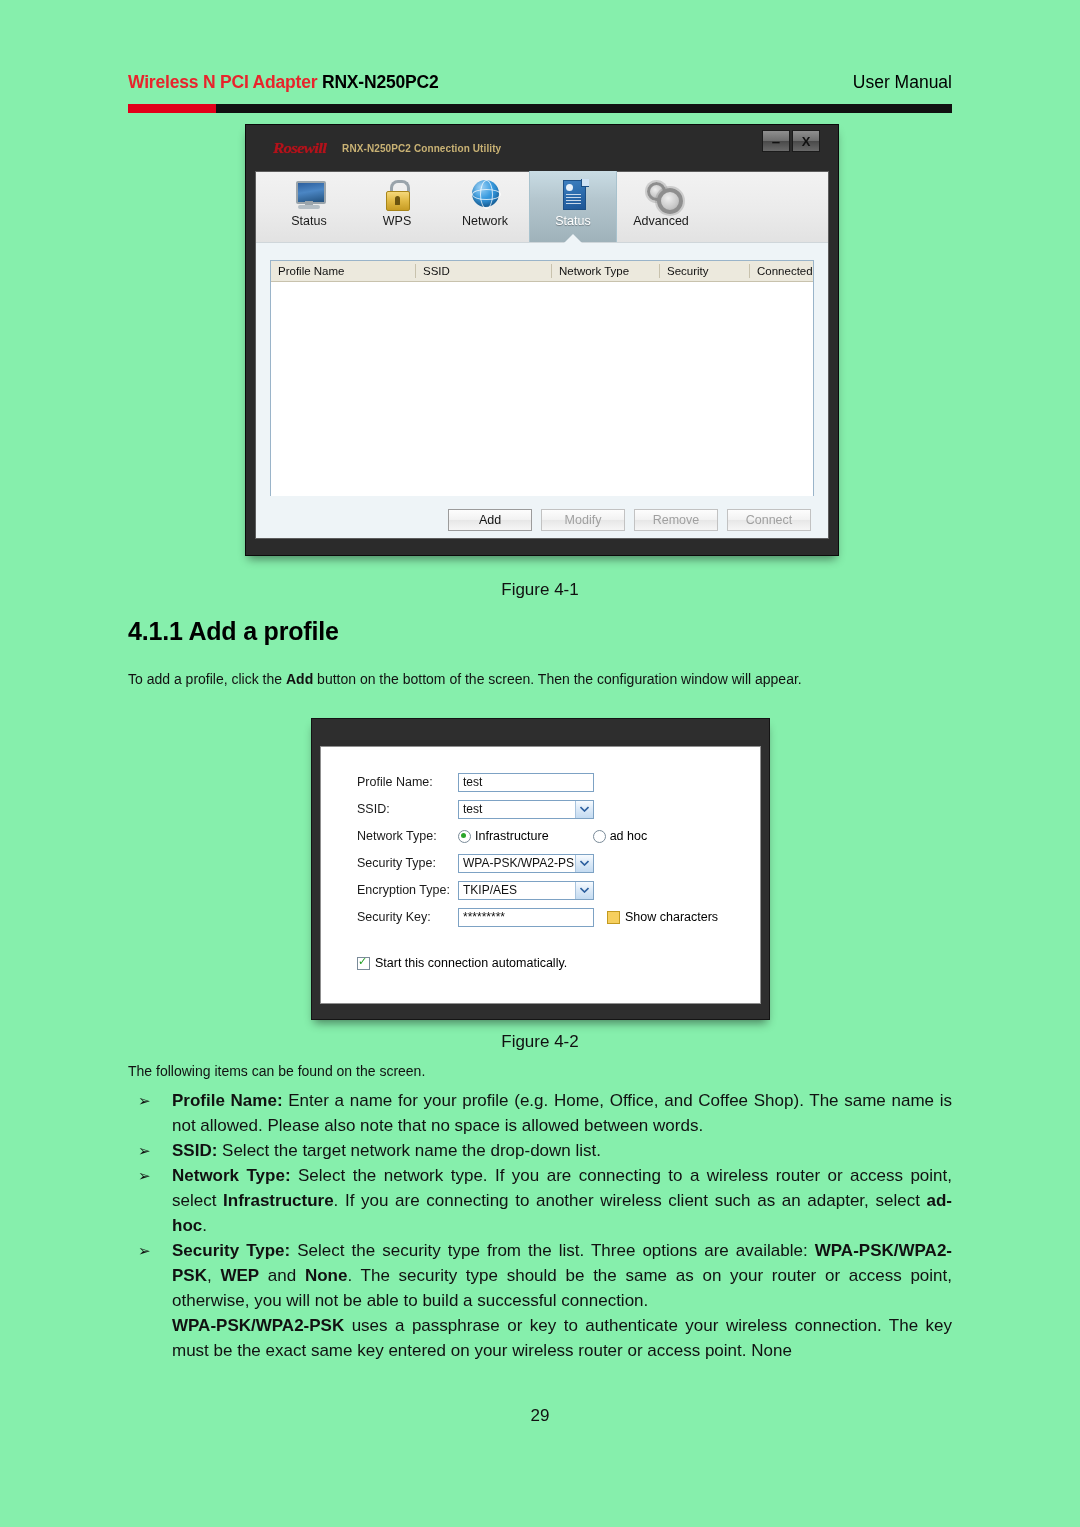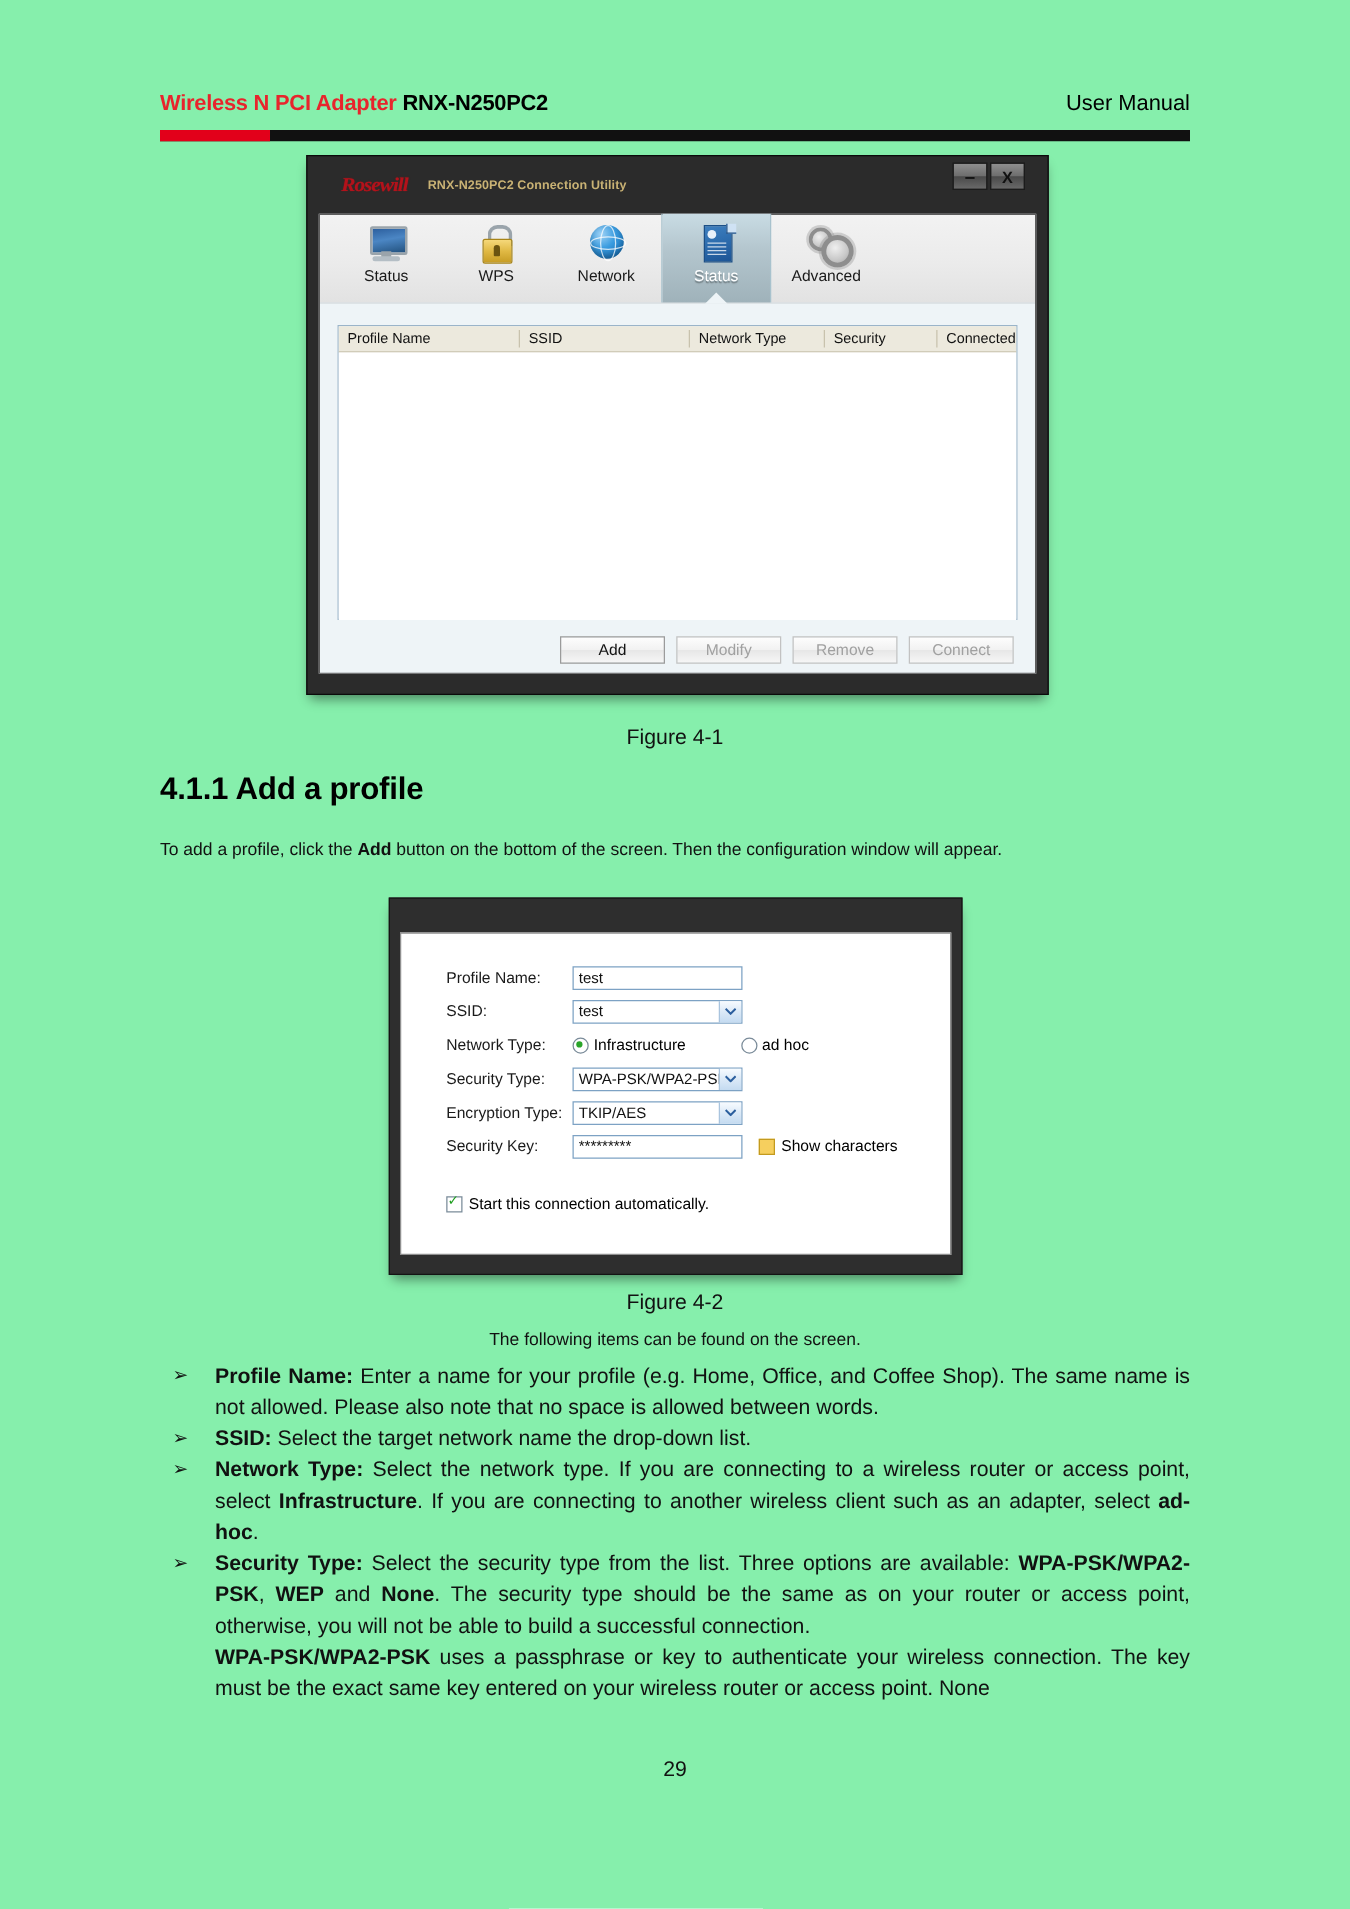--- a/index.html
+++ b/index.html
@@ -326,21 +326,21 @@
   .para {
     position: absolute;
     left: 128px;
     width: 824px;
     font-size: 14px;
     line-height: 25px;
     color: #111;
     text-align: justify;
   }
   #para1 { top: 667px; }
-  #para-intro { top: 1059px; text-align: center; }
+  #para-intro { top: 1059px; text-align: left; }
 
   b, .b { font-weight: bold; }
 
   
   .fig2-wrap {
     position: absolute;
     left: 311px;
     top: 718px;
     width: 459px;
     height: 302px;

